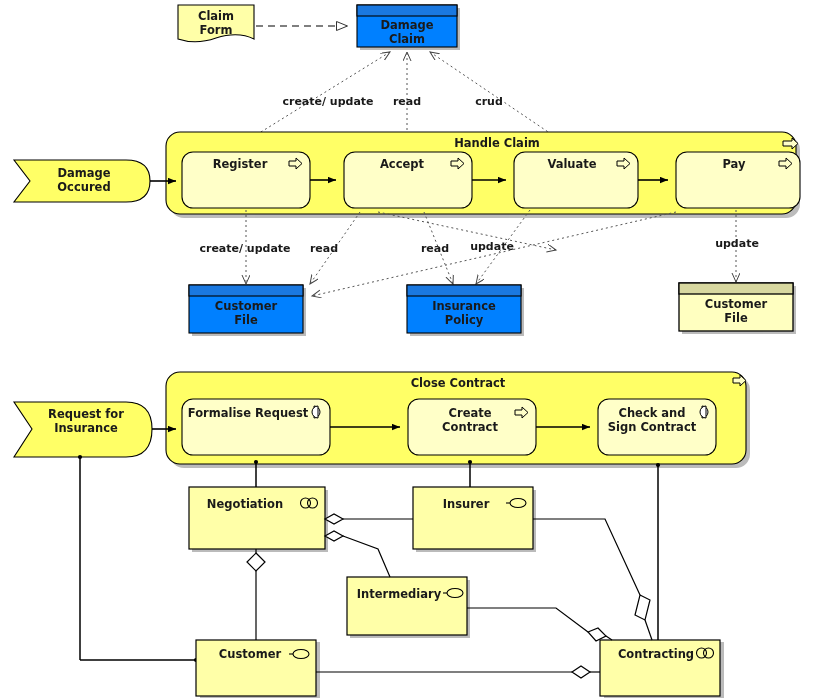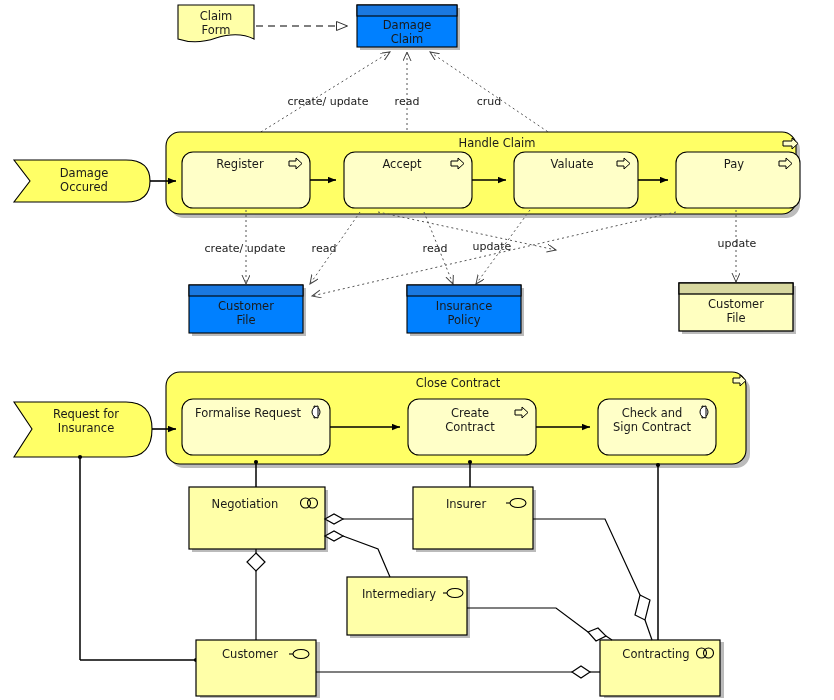--- a/index.html
+++ b/index.html
@@ -1,18 +1,18 @@
 <!DOCTYPE html>
 <html><head>
 <meta charset="utf-8">
 <style>
   html,body{margin:0;padding:0;background:#ffffff;}
   body{width:834px;height:700px;overflow:hidden;
        font-family:"DejaVu Sans","Liberation Sans",sans-serif;}
-  #canvas{position:relative;width:834px;height:700px;}
+  #canvas{position:relative;width:834px;height:700px;font-weight:bold;}
   svg{display:block;}
   text{font-family:"DejaVu Sans","Liberation Sans",sans-serif;fill:#1a1a1a;}
   .lbl{font-size:11.5px;}
   .elbl{font-size:11px;}
   .ctitle{font-size:11.5px;}
 </style>
 </head>
 <body>
 
 <div id="canvas">

